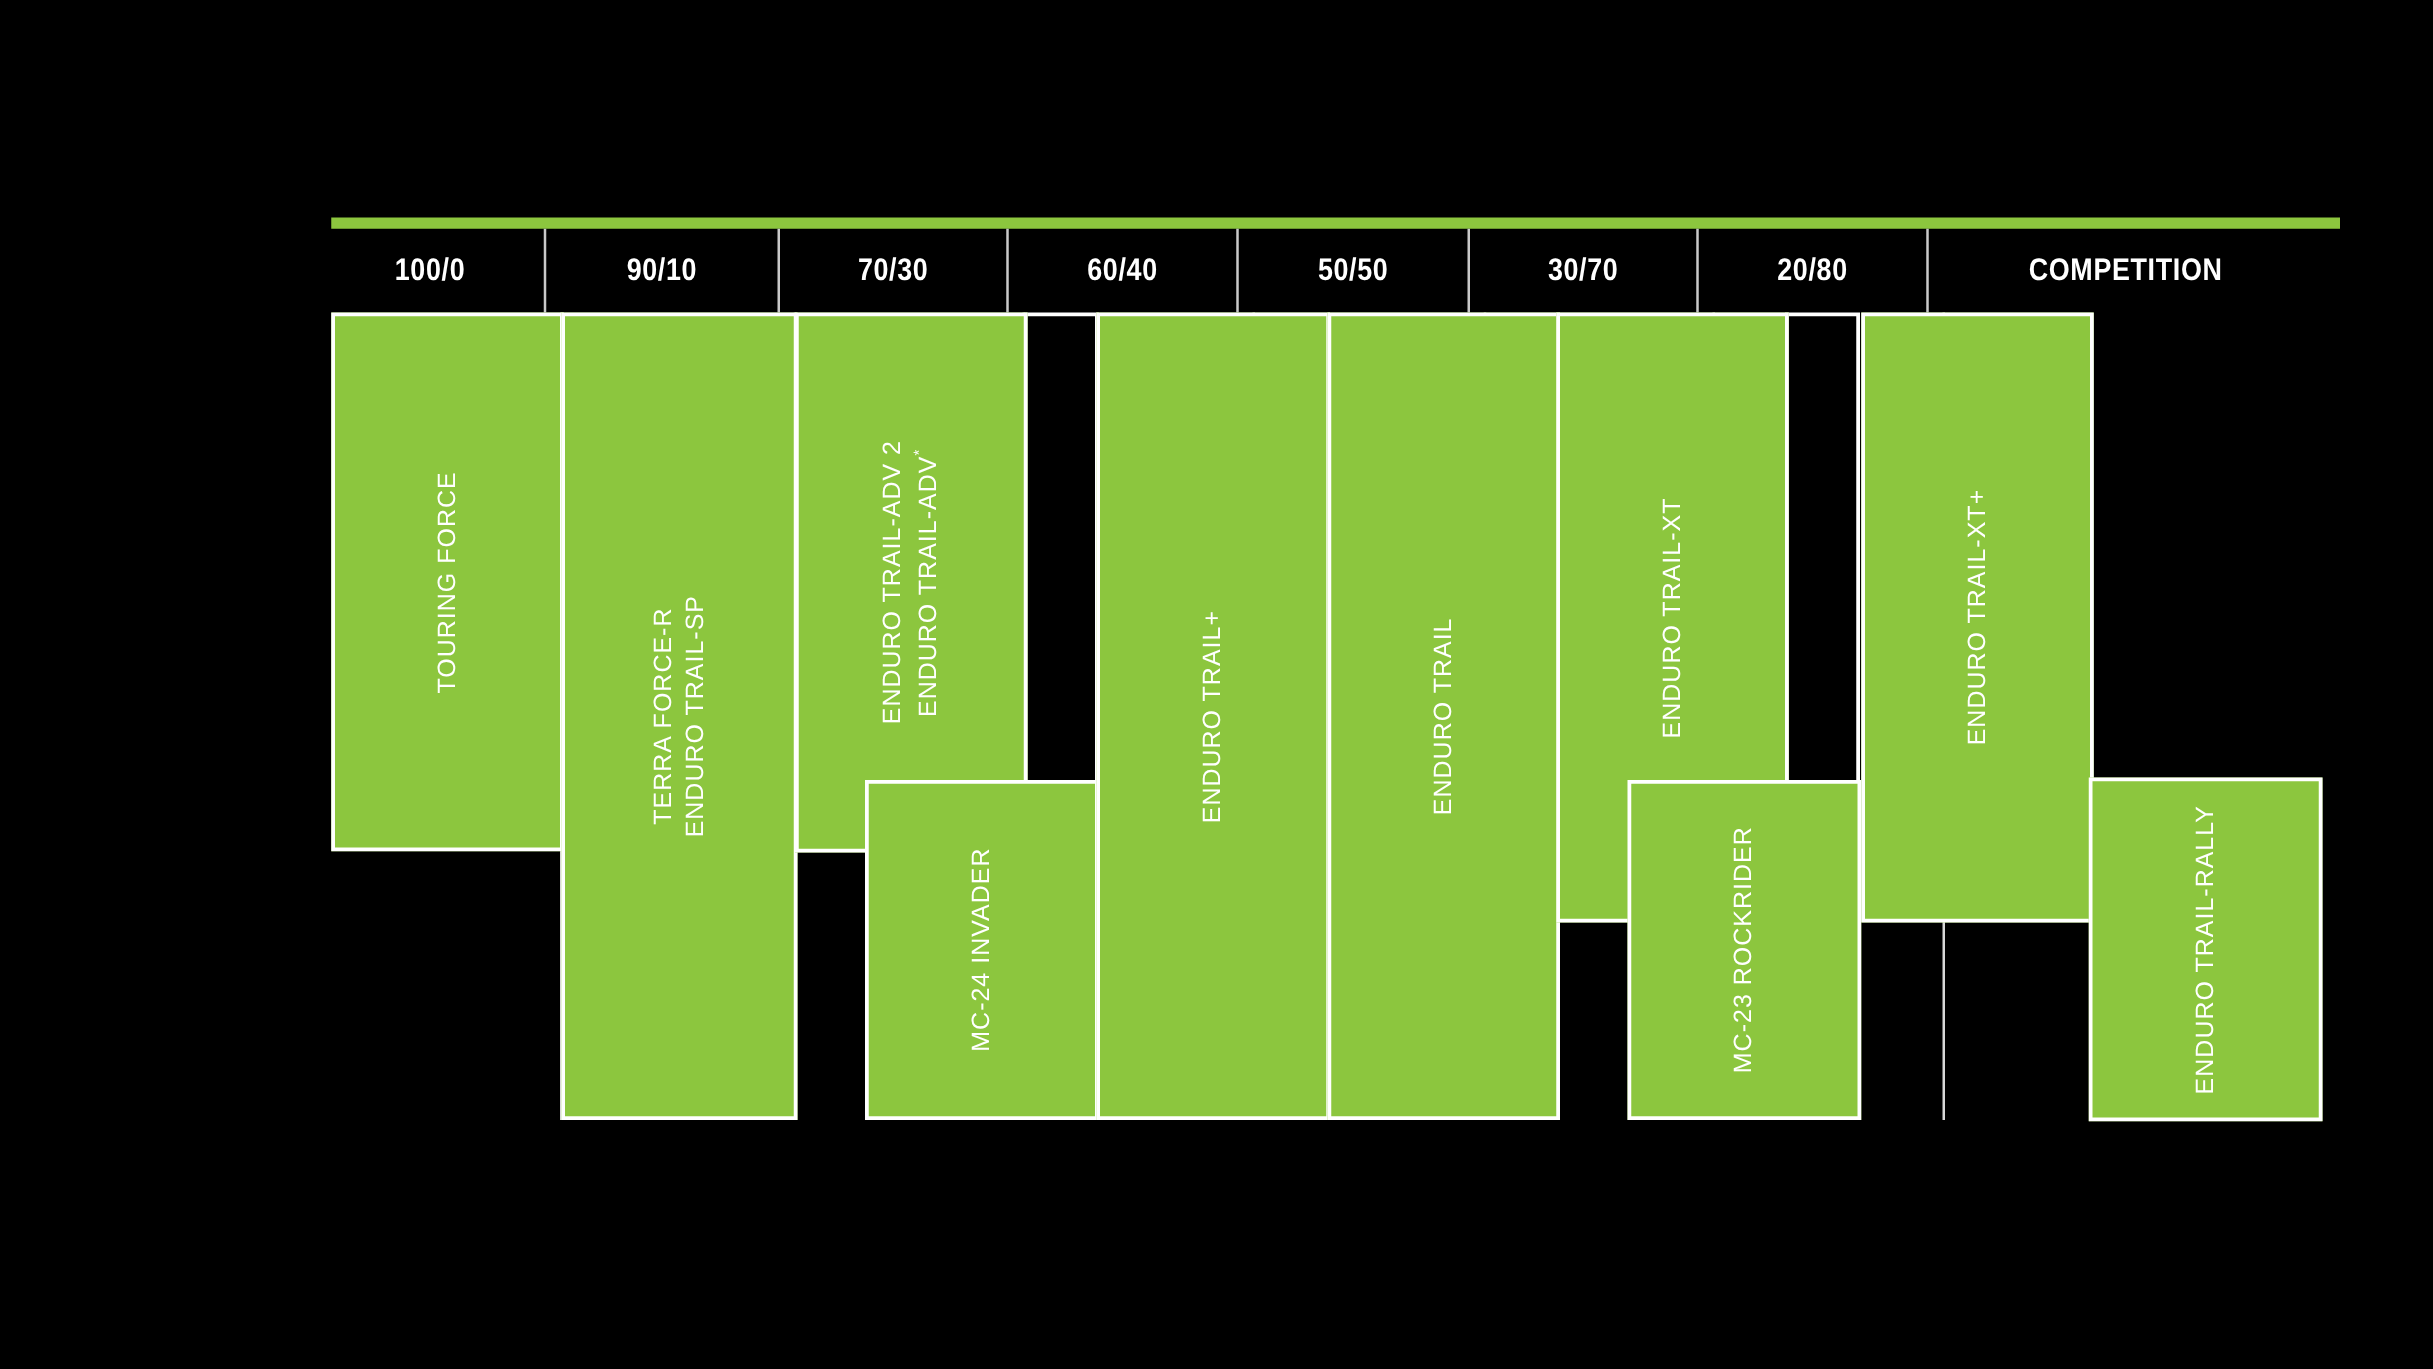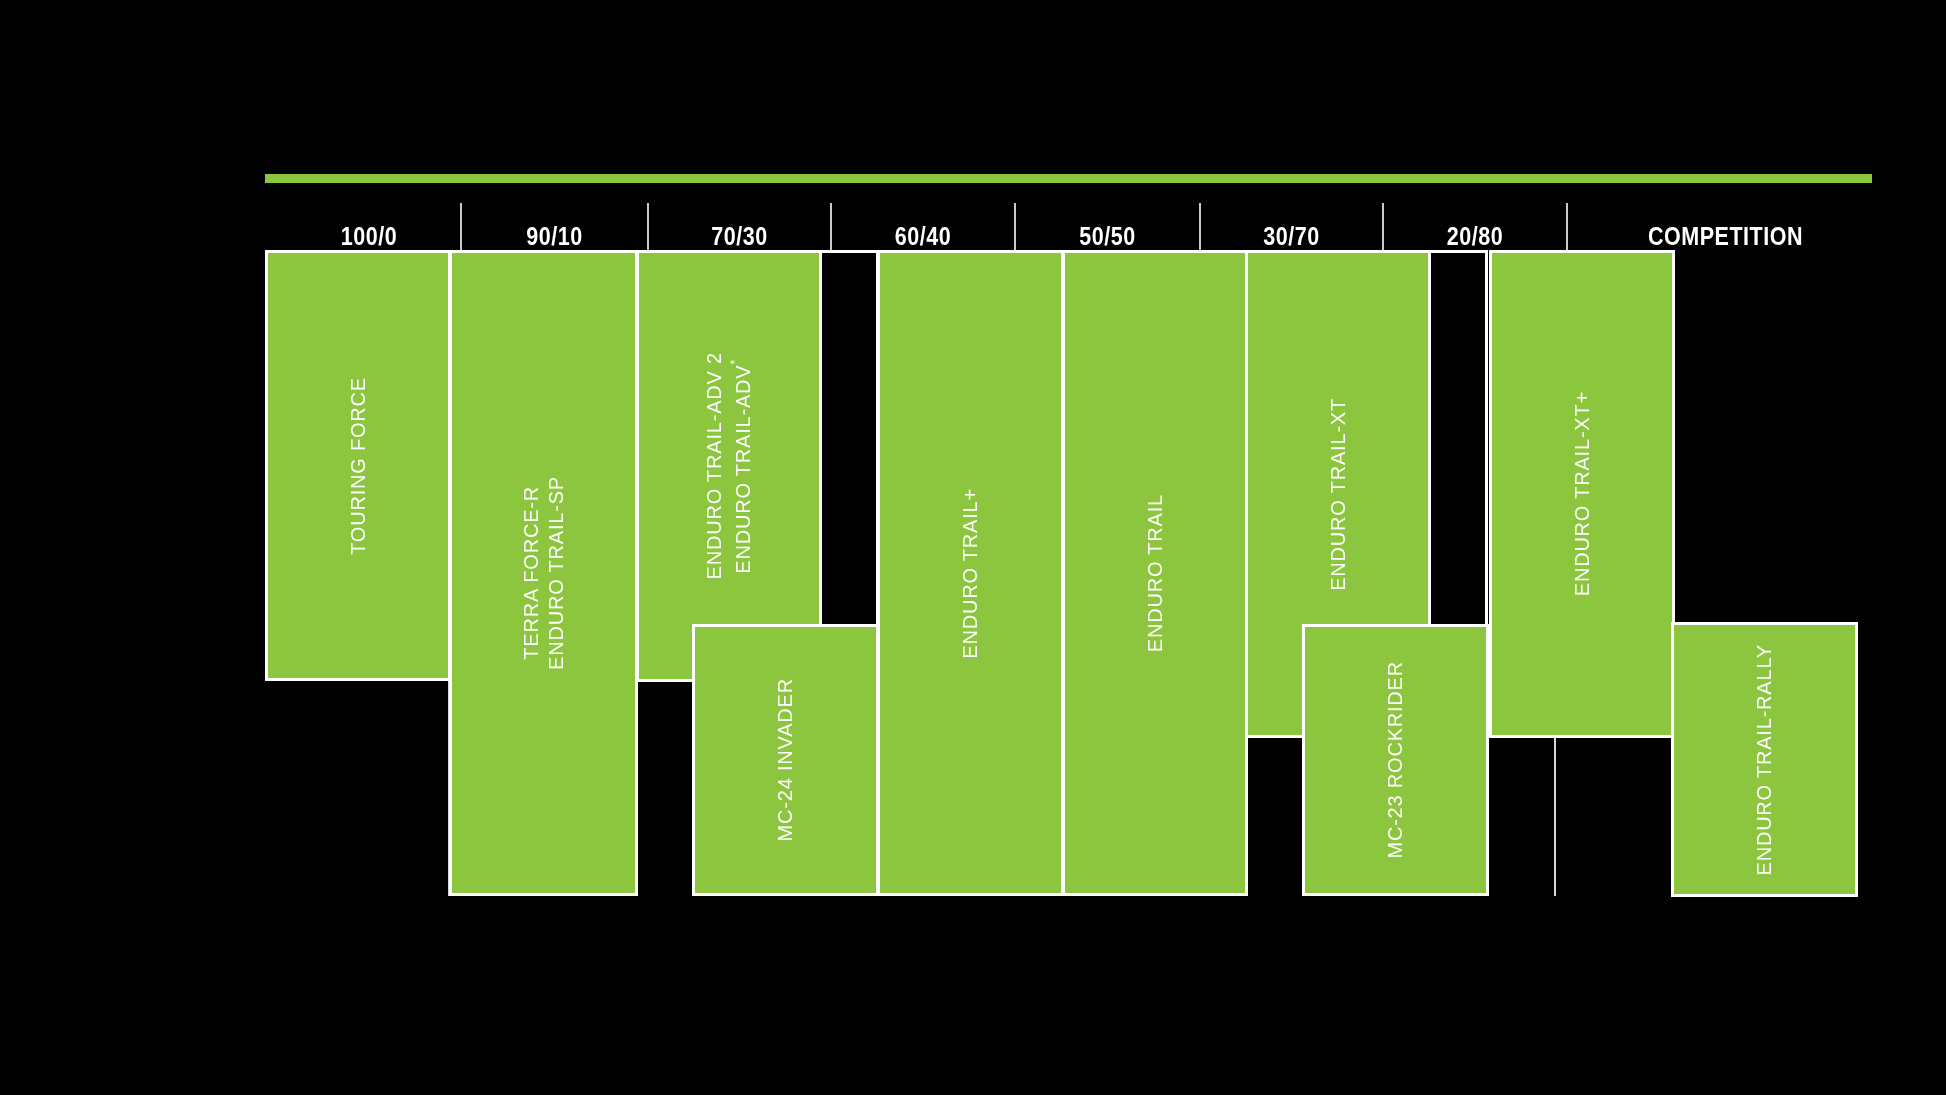--- a/index.html
+++ b/index.html
@@ -30,25 +30,24 @@
     left: 265px;
     top: 174px;
     width: 1607px;
     height: 9px;
     background: #8CC63E;
   }
 
   
   .header-band {
     position: absolute;
-    left: 277px;
+    left: 252px;
     top: 183px;
     width: 1607px;
     height: 67px;
-    margin-top: 20px;
   }
   .header-cell {
     position: absolute;
     top: 0;
     height: 67px;
     display: flex;
     align-items: center;
     justify-content: center;
     color: #ffffff;
     font-size: 25px;

